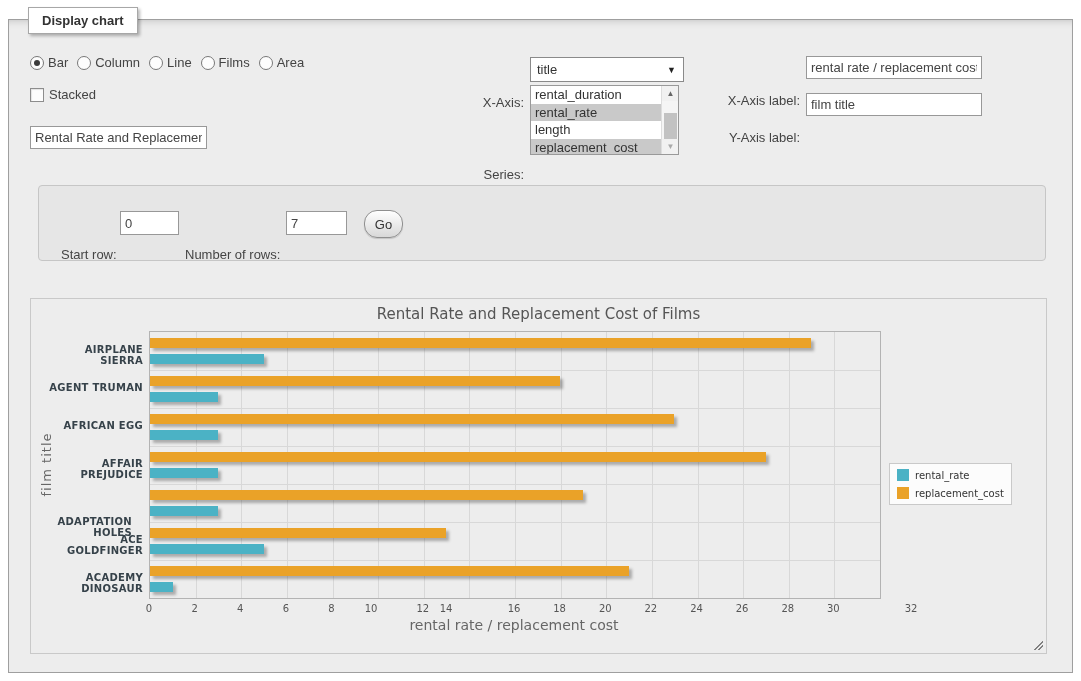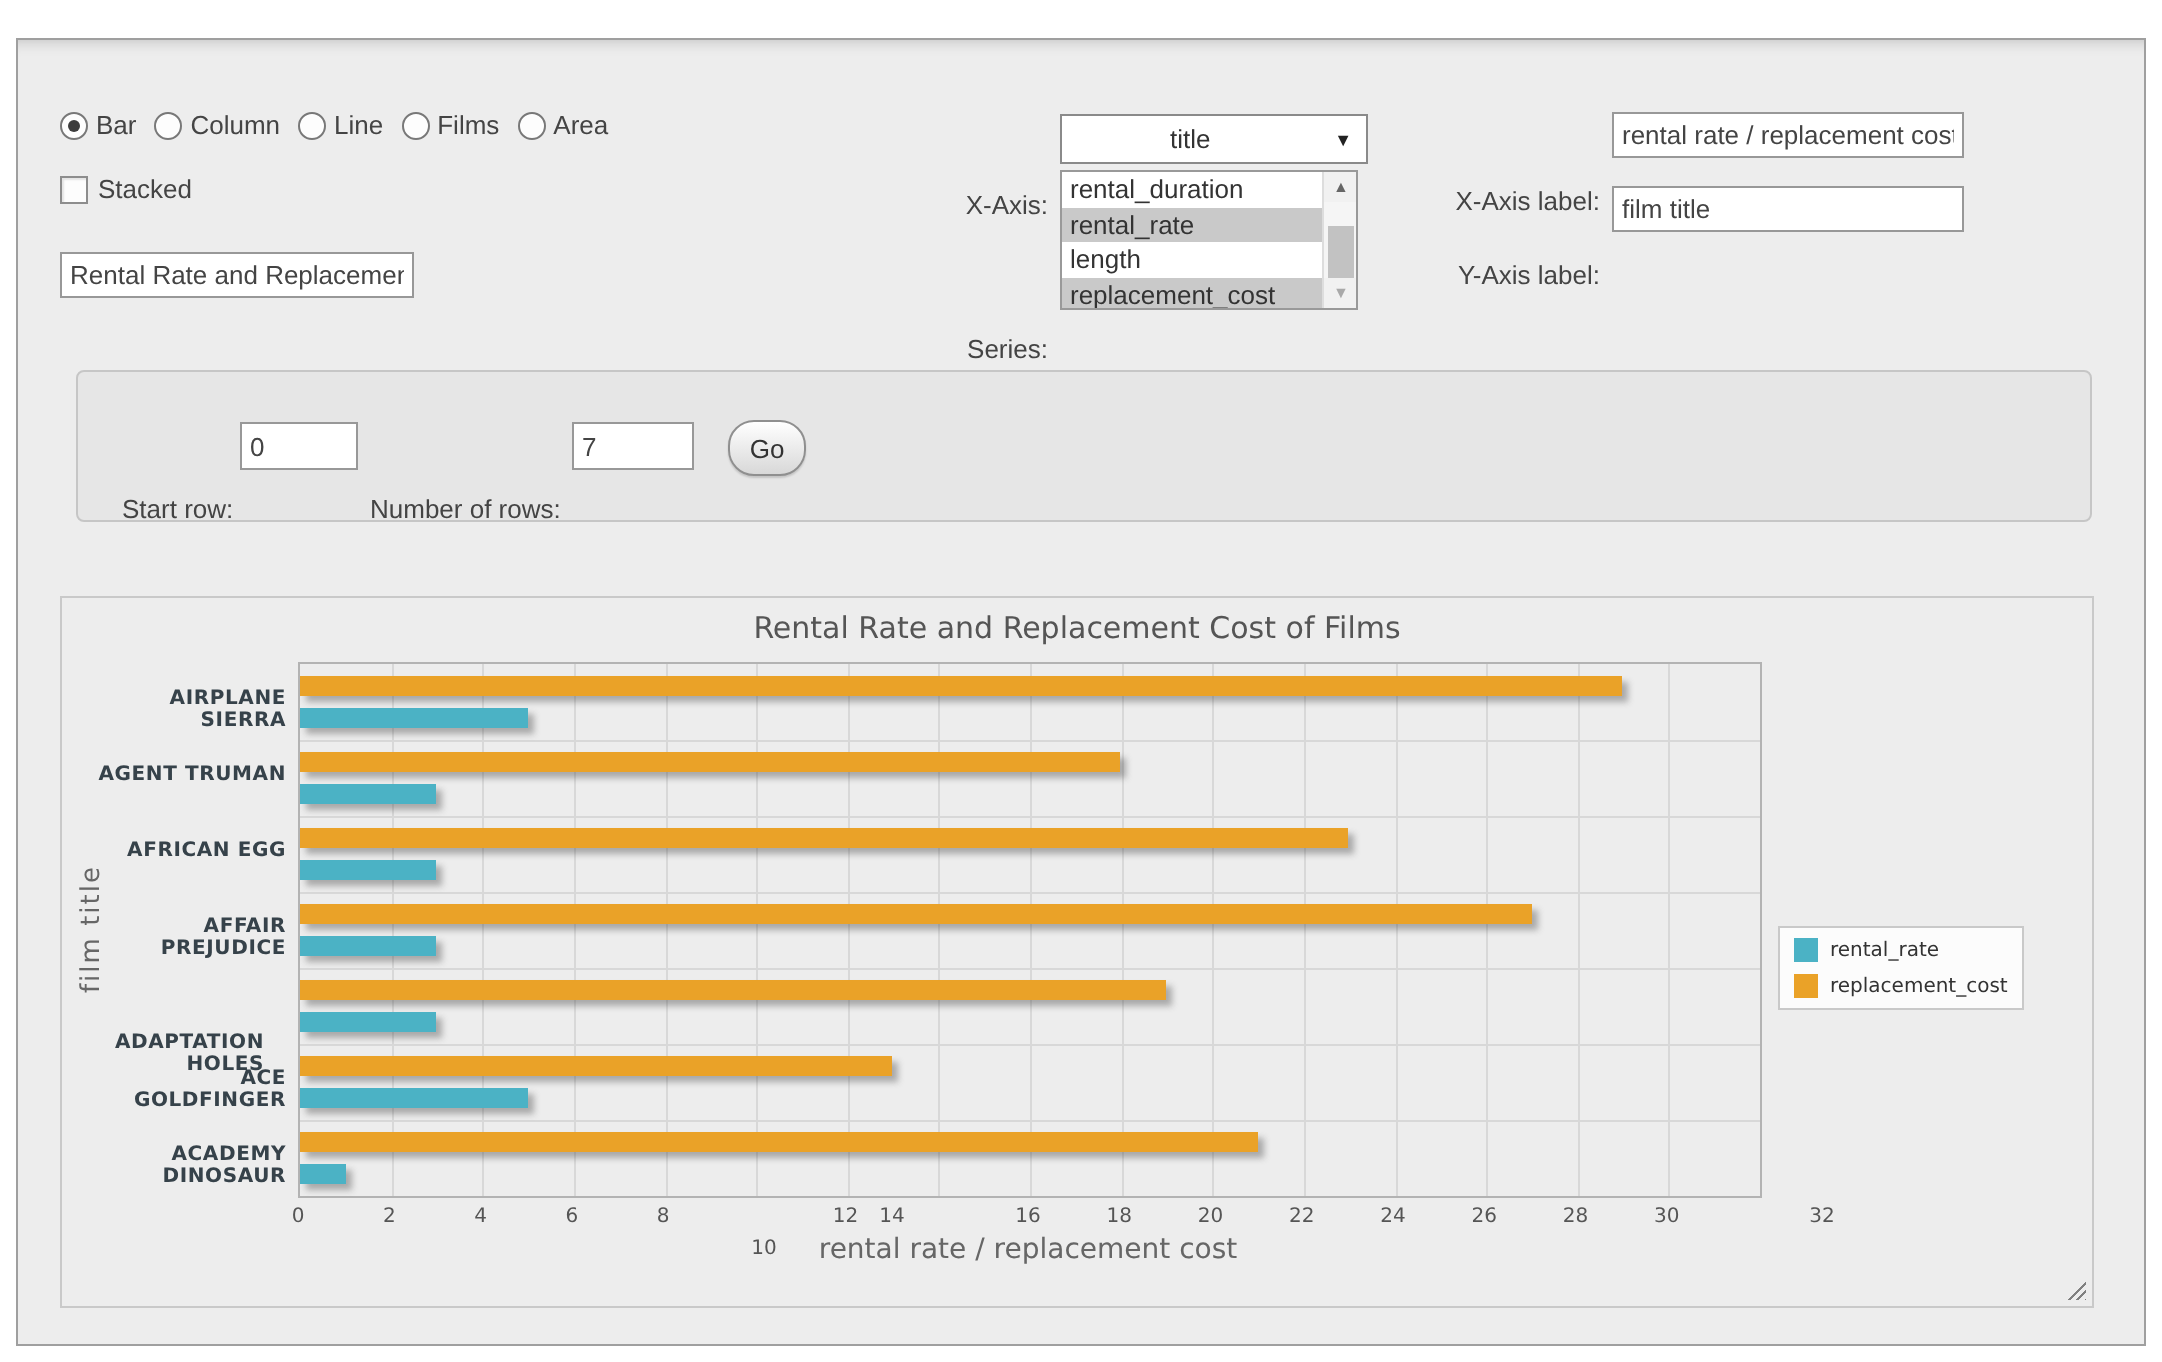--- a/index.html
+++ b/index.html
@@ -20,21 +20,21 @@
   .radio-row{position:absolute;left:30px;top:55px;display:flex;align-items:center;gap:9px;}
   .radio-item{display:flex;align-items:center;gap:4px;cursor:default;}
   .radio{width:12px;height:12px;border:1px solid #787878;border-radius:50%;background:#fdfdfd;
          display:inline-flex;align-items:center;justify-content:center;flex:0 0 auto;}
   .radio .dot{width:6px;height:6px;border-radius:50%;background:#3c3c3c;}
   .checkbox-row{position:absolute;left:30px;top:87px;display:flex;align-items:center;gap:5px;}
   .checkbox{width:12px;height:12px;border:1px solid #8d8d8d;background:#fdfdfd;
             box-shadow:inset 1px 1px 1px rgba(0,0,0,0.1);}
   .select-box{position:absolute;left:530px;top:57px;width:154px;height:25px;box-sizing:border-box;
               border:1px solid #8a8a8a;background:#fff;display:flex;align-items:center;}
-  .select-box .sel-text{padding-left:6px;flex:1;color:#333;margin-left:48px;}
+  .select-box .sel-text{padding-left:6px;flex:1;color:#333;}
   .select-box .sel-arrow{font-size:9px;color:#222;padding-right:7px;}
   .series-list{position:absolute;left:530px;top:85px;width:149px;height:70px;box-sizing:border-box;
                border:1px solid #999;background:#fff;overflow:hidden;}
   .series-opt{height:17.5px;line-height:17.5px;padding-left:4px;width:128px;color:#333;
               white-space:nowrap;}
   .series-opt.selected{background:#c9c9c9;}
   .sb{position:absolute;top:0;right:0;width:17px;height:100%;background:#f5f5f5;
       border-left:1px solid #ddd;box-sizing:border-box;}
   .sb-btn{position:absolute;left:0;width:17px;height:15px;background:#f1f1f1;display:flex;
           align-items:center;justify-content:center;font-size:8px;color:#666;}
@@ -72,20 +72,21 @@
   .resize-handle{position:absolute;right:3px;bottom:3px;width:11px;height:11px;
                  background:repeating-linear-gradient(135deg,#808080 0 1px,transparent 1px 3px);
                  clip-path:polygon(100% 0,100% 100%,0 100%);}
 </style>
 </head>
 <body>
 
 <div id="screen">
 
   <div class="fieldset"></div>
+  <div class="legend-box">Display chart</div>
 
   <div class="radio-row" id="radioRow">
       <span class="radio-item">
         <span class="radio">
           <span class="dot"></span>
         </span>
         <span>Bar</span>
       </span>
       <span class="radio-item">
         <span class="radio"></span>
@@ -192,21 +193,21 @@
         <div class="ytick" style="left: 1px; top: 197px; margin-top: 20px;">ADAPTATION HOLES</div>
         <div class="ytick" style="left: 12px; top: 235px;">ACE GOLDFINGER</div>
         <div class="ytick" style="left: 12px; top: 273px;">ACADEMY DINOSAUR</div>
       </div>
     <div id="xtickLayer">
         <div class="xtick" style="left: 103px; top: 304px;">0</div>
         <div class="xtick" style="left: 148.625px; top: 304px;">2</div>
         <div class="xtick" style="left: 194.25px; top: 304px;">4</div>
         <div class="xtick" style="left: 239.875px; top: 304px;">6</div>
         <div class="xtick" style="left: 285.5px; top: 304px;">8</div>
-        <div class="xtick" style="left: 336px; top: 304px; margin-top: 16px;">10</div>
+        <div class="xtick" style="left: 325px; top: 304px;">10</div>
         <div class="xtick" style="left: 376.75px; top: 304px;">12</div>
         <div class="xtick" style="left: 400px; top: 304px;">14</div>
         <div class="xtick" style="left: 468px; top: 304px;">16</div>
         <div class="xtick" style="left: 513.625px; top: 304px;">18</div>
         <div class="xtick" style="left: 559.25px; top: 304px;">20</div>
         <div class="xtick" style="left: 604.875px; top: 304px;">22</div>
         <div class="xtick" style="left: 650.5px; top: 304px;">24</div>
         <div class="xtick" style="left: 696.125px; top: 304px;">26</div>
         <div class="xtick" style="left: 741.75px; top: 304px;">28</div>
         <div class="xtick" style="left: 787.375px; top: 304px;">30</div>

